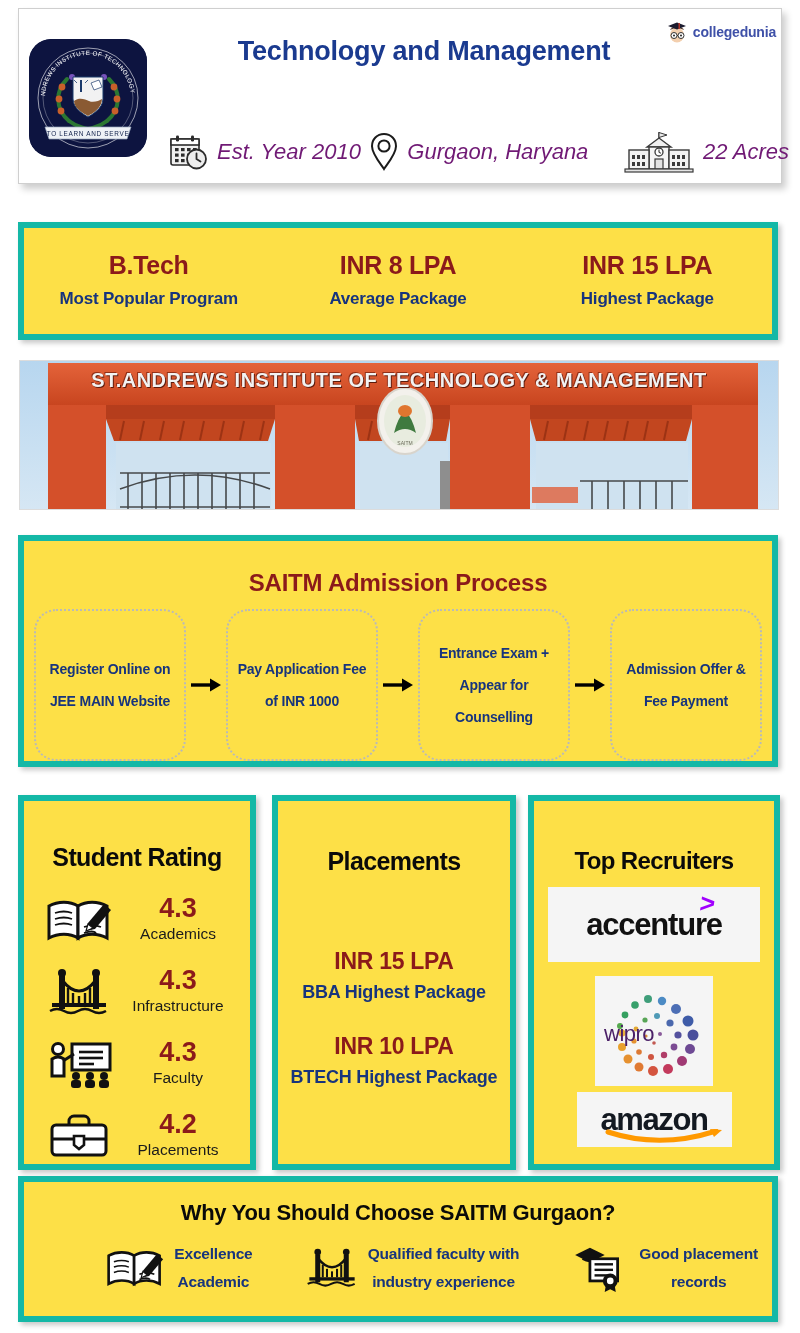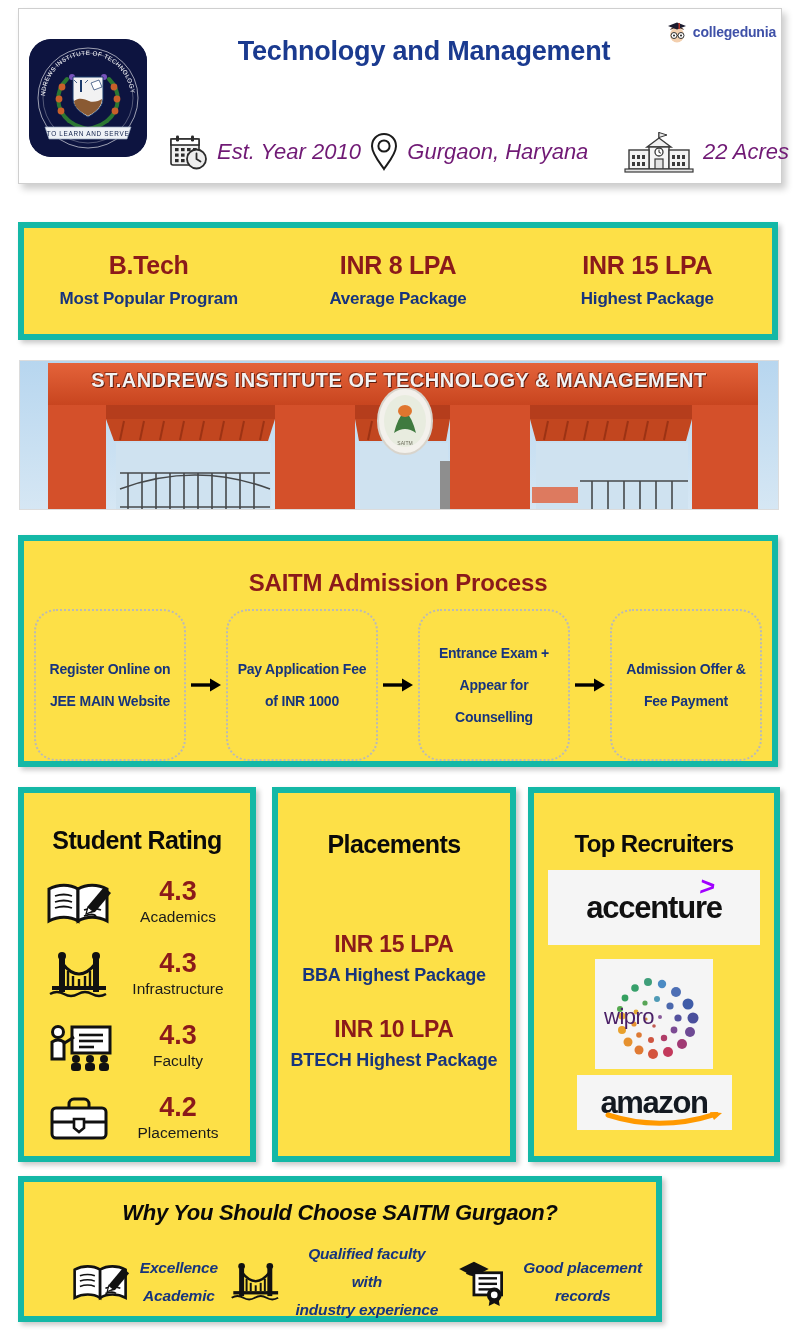--- a/index.html
+++ b/index.html
@@ -106,21 +106,21 @@
     color: #17347d; font-size: 14px; font-weight: 800; line-height: 32px;
     letter-spacing: -0.2px;
   }
   .arrow {
     width: 40px; display: flex; align-items: center; justify-content: center;
     color: #000;
   }
 
   
   .panel-row { position: absolute; left: 0; top: 783px; width: 800px; height: 375px; }
-  .panel { position: absolute; top: 4px; height: 375px; padding: 19px 8px; }
+  .panel { position: absolute; top: 12px; height: 375px; padding: 28px 8px; }
   .p-rating { left: 18px; width: 238px; }
   .p-place  { left: 272px; width: 244px; }
   .p-recr   { left: 528px; width: 252px; }
   .panel h2 {
     text-align: center; font-size: 25px; font-weight: 800; color: #0a0a0a;
     letter-spacing: -0.6px; margin-top: 14px;
   }
   .p-place h2 { margin-top: 18px; }
   .p-recr h2 { margin-top: 18px; font-size: 24px; }
 
@@ -163,21 +163,21 @@
     position: absolute; right: 8px; top: -22px;
     color: #a100ff; font-size: 26px; font-weight: 800; transform: skewX(-8deg);
   }
   .amz-word {
     font-size: 31px; font-weight: 700; color: #131921; letter-spacing: -1.4px;
     line-height: 30px; position: relative;
   }
 
   
   .why {
-    position: absolute; left: 18px; top: 1176px; width: 644px; height: 146px; font-style: italic;
+    position: absolute; left: 18px; top: 1176px; width: 760px; height: 146px;
   }
   .why h2 {
     text-align: center; color: #0a0a0a; font-size: 22px; font-weight: 800;
     margin-top: 18px; letter-spacing: -0.3px;
   }
   .why-row {
     display: flex; align-items: center; margin-top: 14px; padding: 0 14px;
   }
   .why-item { display: flex; align-items: center; gap: 10px; justify-content: flex-end; }
   .why-item .wtext {

